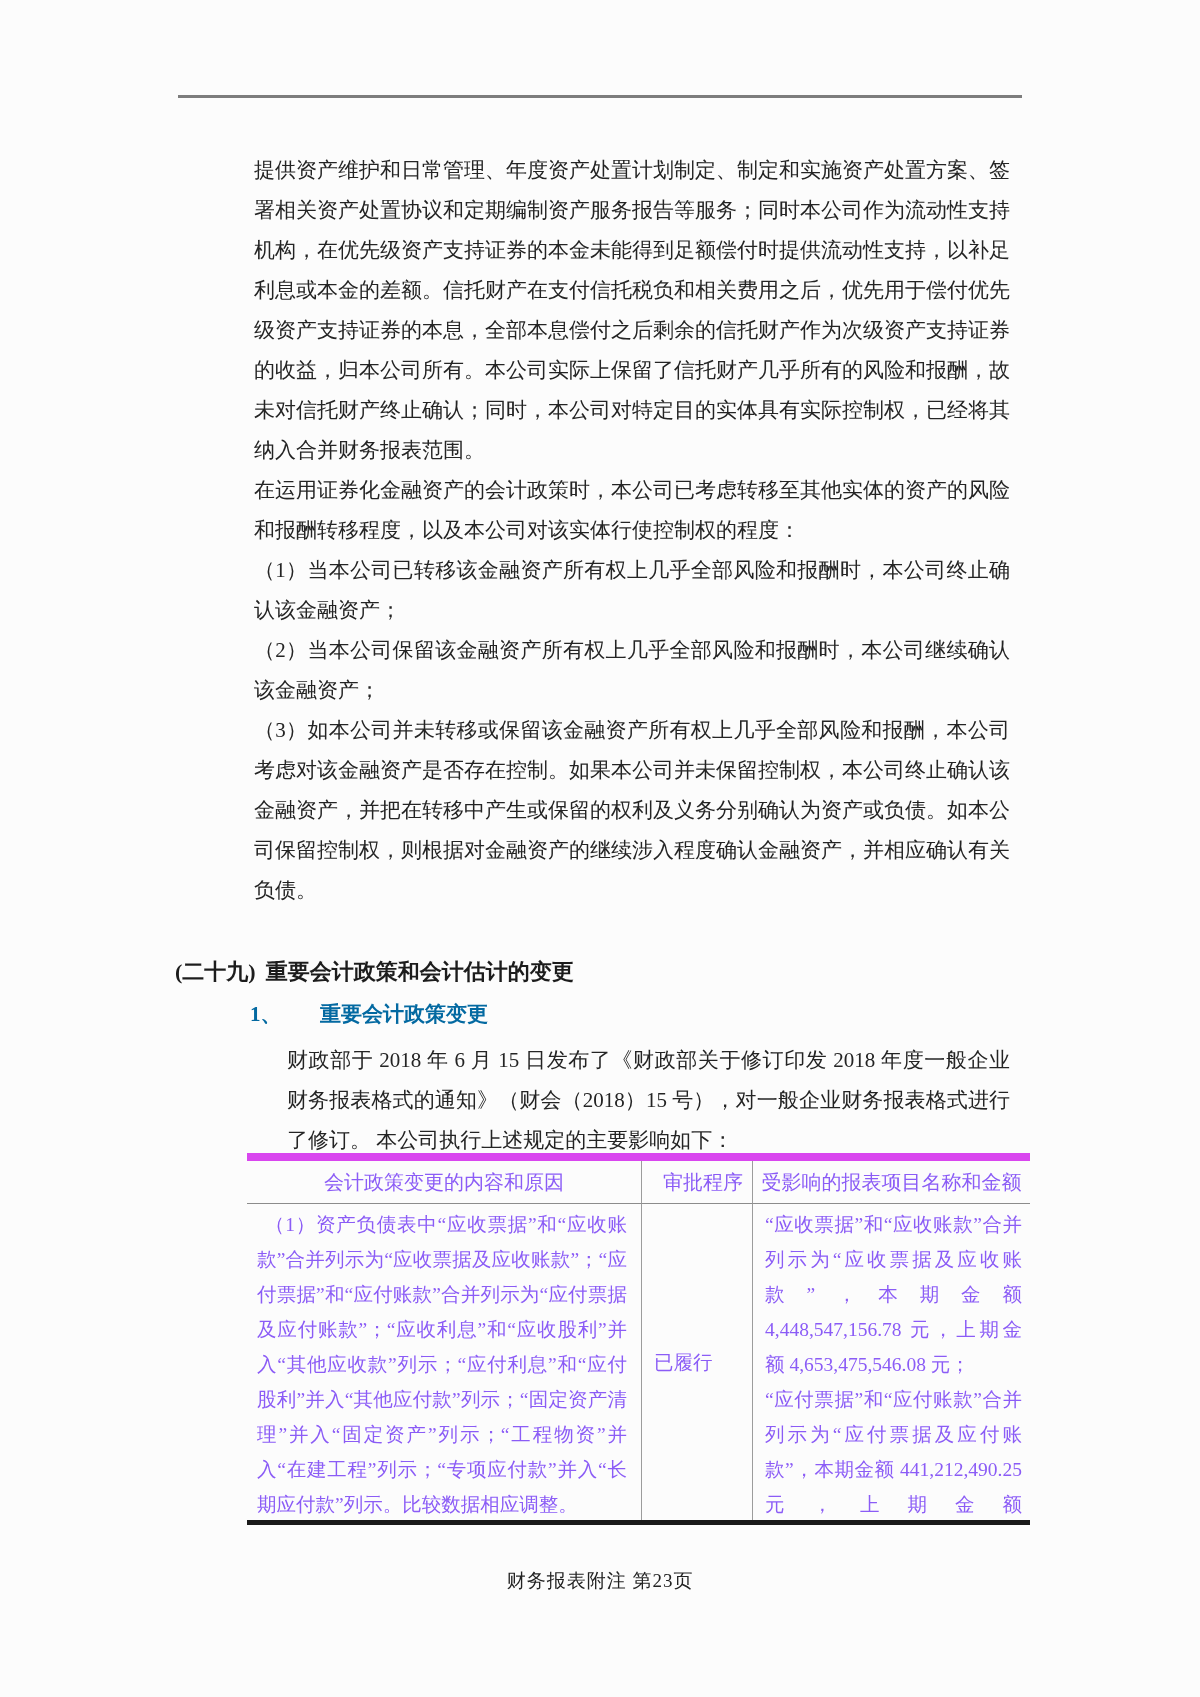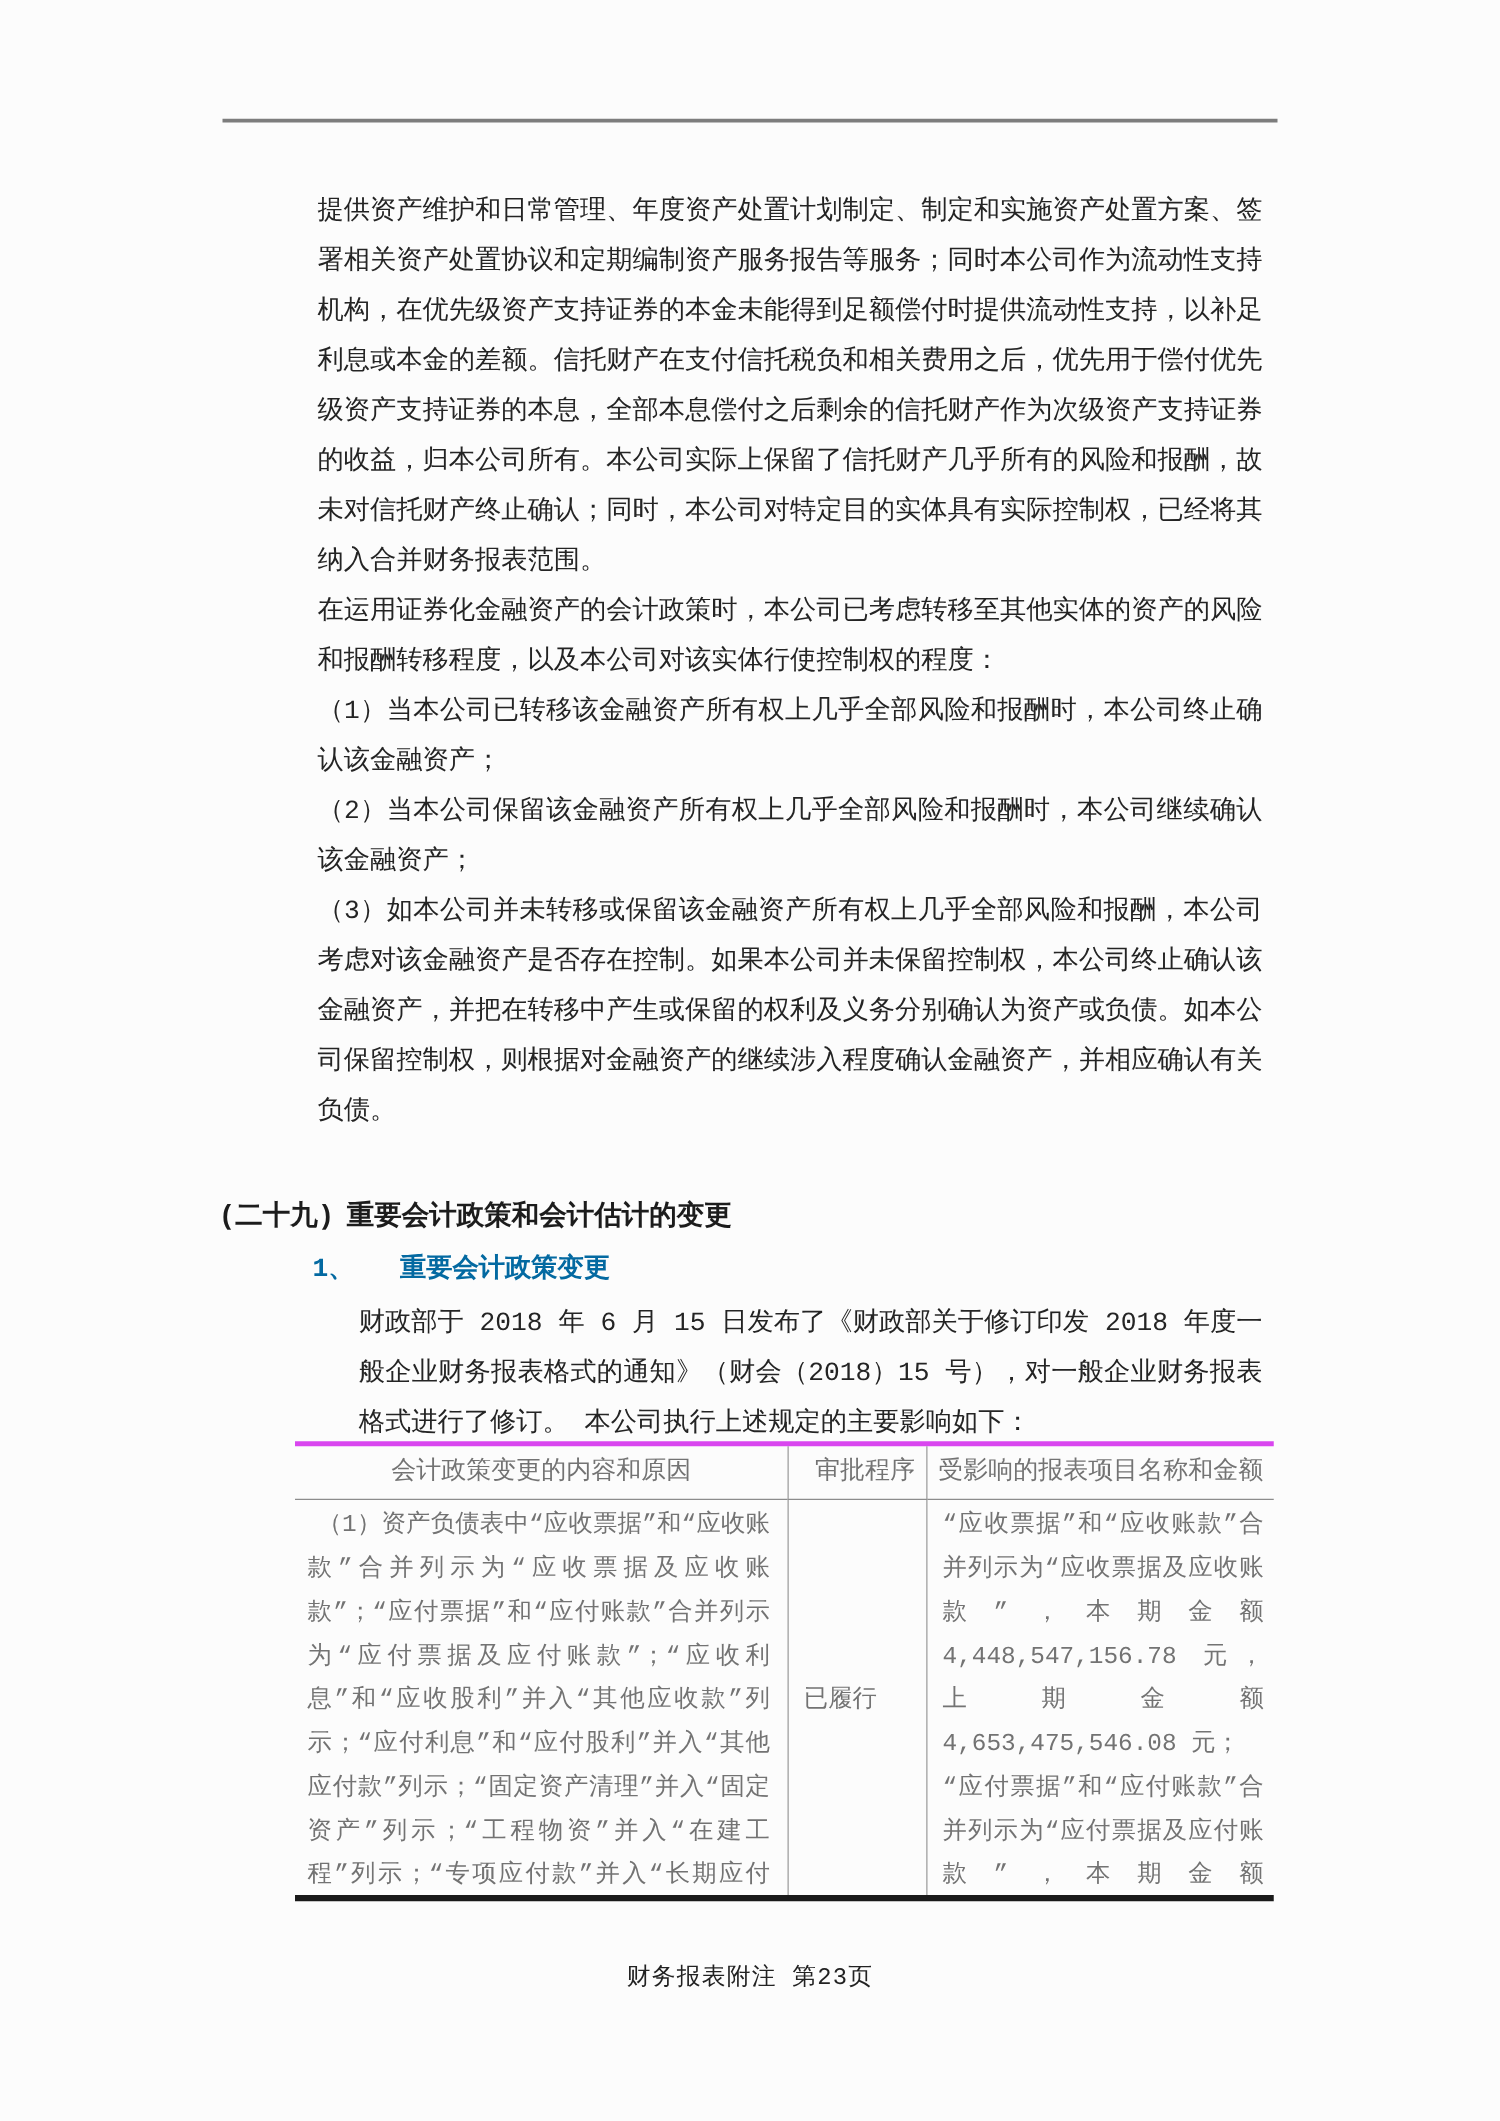--- a/index.html
+++ b/index.html
@@ -2,21 +2,21 @@
 <html><head>
 <meta charset="utf-8">
 <style>
   html,body { margin:0; padding:0; background:#e8e8e8; }
   .page {
     position: relative;
     width: 1200px;
     height: 1697px;
     margin: 0 auto;
     background: #fcfcfc;
-    font-family: Liberation Mono, monospace;
+    font-family: Liberation Serif, serif;
     color: #262626;
     overflow: hidden;
   }
   .header-rule {
     position: absolute;
     left: 178px; top: 95px;
     width: 844px; height: 3px;
     background: #7d7d7d;
   }
   .body-text {
@@ -55,28 +55,28 @@
     left: 287px; top: 1040px;
     width: 723px;
     font-size: 21px;
     line-height: 40px;
     text-align: justify;
     text-justify: inter-ideograph;
     color: #242424;
   }
   .acct-table {
     position: absolute;
-    left: 236px; top: 1153px;
+    left: 247px; top: 1153px;
     width: 783px;
     display: grid;
     grid-template-columns: 394px 112px 277px;
-    border-top: 4px solid #d946ef;
+    border-top: 8px solid #d946ef;
     border-bottom: 5px solid #1a1a1a;
     font-size: 19.5px;
-    color: #737373;
+    color: #8b5cf6;
   }
   .th {
     height: 42px;
     line-height: 42px;
     text-align: center;
     border-bottom: 1px solid #8c8c8c;
     font-size: 20px;
     white-space: nowrap;
     overflow: hidden;
   }

